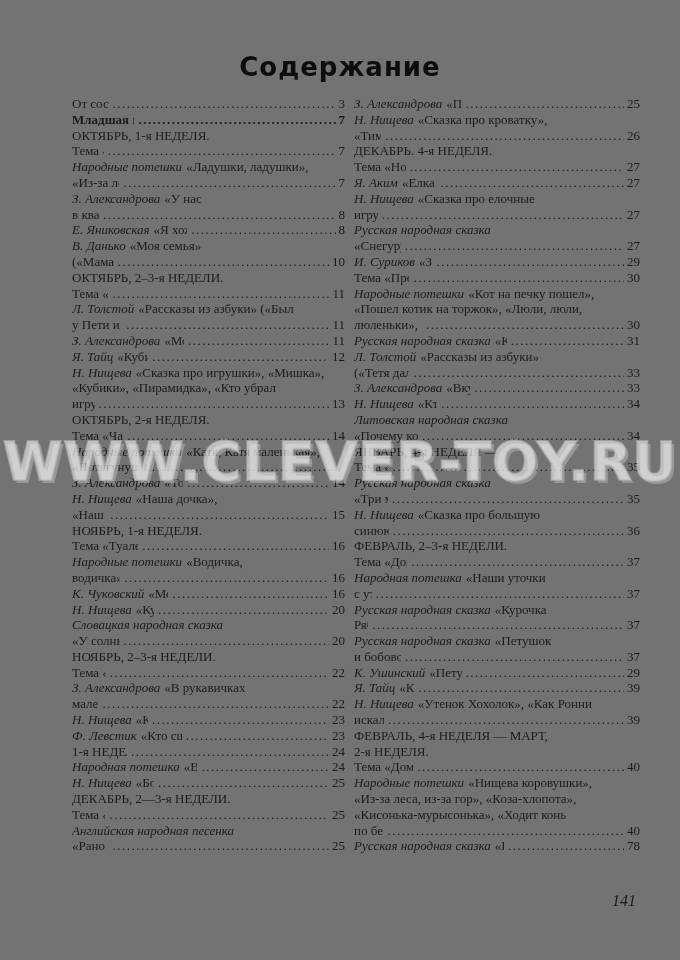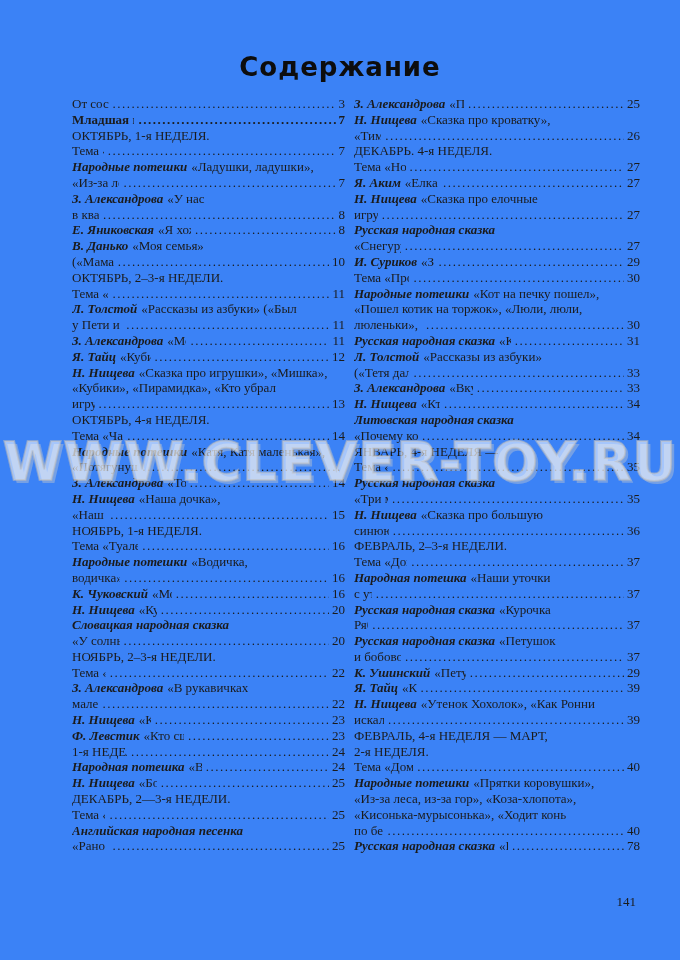--- a/index.html
+++ b/index.html
@@ -4,21 +4,21 @@
 <style>
   html, body {
     margin: 0;
     padding: 0;
     background: #ffffff;
   }
   .page {
     position: relative;
     width: 680px;
     height: 960px;
-    background: #3b82f6;
+    background: #737373;
     overflow: hidden;
     font-family: "Liberation Serif", serif;
     color: #1b1b1b;
   }
   .title {
     margin: 0;
     padding-top: 52px;
     text-align: center;
     font-family: "DejaVu Sans", sans-serif;
     font-weight: bold;
@@ -38,21 +38,21 @@
   .col-right { width: 286px; }
   .toc-line {
     display: flex;
     align-items: baseline;
     font-size: 13px;
     line-height: 15.8px;
     white-space: nowrap;
     overflow: hidden;
   }
   .toc-line.bold { font-weight: bold; }
-  .toc-line .it { font-style: italic; margin-right: 4px; flex: 0 0 auto; font-weight: bold; }
+  .toc-line .it { font-style: italic; margin-right: 4px; flex: 0 0 auto; }
   .toc-line .tx { flex: 0 1 auto; overflow: hidden; }
   .toc-line .dots {
     flex: 1 1 auto;
     min-width: 10px;
     overflow: hidden;
     margin: 0 3px 0 4px;
   }
   .toc-line .dots::after {
     content: "......................................................................................................................";
     letter-spacing: 1.5px;
@@ -72,22 +72,23 @@
     -webkit-text-stroke: 2px rgba(190, 190, 190, 0.55);
     text-shadow: 3px 3px 0 rgba(205, 205, 205, 0.40);
     pointer-events: none;
     z-index: 5;
     white-space: nowrap;
   }
   .folio {
     position: absolute;
     right: 44px;
     bottom: 50px;
-    font-size: 13px;
+    font-size: 16px;
     color: #1b1b1b;
+    font-style: italic;
   }
 </style>
 </head>
 <body>
 
 <div class="page">
   <h1 class="title">Содержание</h1>
 
   <div class="columns">
     <div class="col col-left" id="col-left">
@@ -177,21 +178,21 @@
         </div>
         <div class="toc-line">
           <span class="tx">«Кубики», «Пирамидка», «Кто убрал</span>
         </div>
         <div class="toc-line">
           <span class="tx">игрушки»</span>
           <span class="dots"></span>
           <span class="pg">13</span>
         </div>
         <div class="toc-line">
-          <span class="tx">ОКТЯБРЬ, 4-я НЕДЕЛЯ.</span>
+          <span class="tx">ОКТЯБРЬ, 2-я НЕДЕЛЯ.</span>
         </div>
         <div class="toc-line">
           <span class="tx">Тема «Части тела и лица»</span>
           <span class="dots"></span>
           <span class="pg">14</span>
         </div>
         <div class="toc-line">
           <span class="it">Народные потешки</span>
           <span class="tx">«Катя, Катя маленькая»,</span>
         </div>
@@ -506,21 +507,21 @@
         <div class="toc-line">
           <span class="tx">2-я НЕДЕЛЯ.</span>
         </div>
         <div class="toc-line">
           <span class="tx">Тема «Домашние животные»</span>
           <span class="dots"></span>
           <span class="pg">40</span>
         </div>
         <div class="toc-line">
           <span class="it">Народные потешки</span>
-          <span class="tx">«Прятки коровушки»,</span>
+          <span class="tx">«Нищева коровушки»,</span>
         </div>
         <div class="toc-line">
           <span class="tx">«Из-за леса, из-за гор», «Коза-хлопота»,</span>
         </div>
         <div class="toc-line">
           <span class="tx">«Кисонька-мурысонька», «Ходит конь</span>
         </div>
         <div class="toc-line">
           <span class="tx">по бережку»</span>
           <span class="dots"></span>

